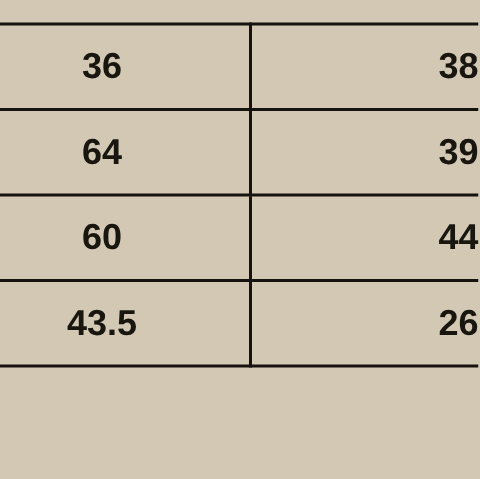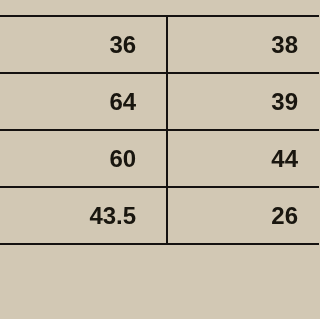--- a/index.html
+++ b/index.html
@@ -50,31 +50,30 @@
     line-height: 1;
     font-weight: normal;
     background: #d2c8b4;
     vertical-align: middle;
     white-space: nowrap;
   }
 
   
   .size-table .col-left {
     width: 154px;
-    text-align: right;
+    text-align: center;
     padding-right: 30px;      
     border-right: 2px solid #151210;
     margin-left: 25px;
   }
 
   
   .size-table .col-right {
     width: 140px;
     text-align: right;
-    padding-right: 21px;
   }
 
   
   .size-table thead th {
     font-weight: bold;
   }
 
   
   .size-table tr + tr td,
   .size-table tbody tr:first-child td {

